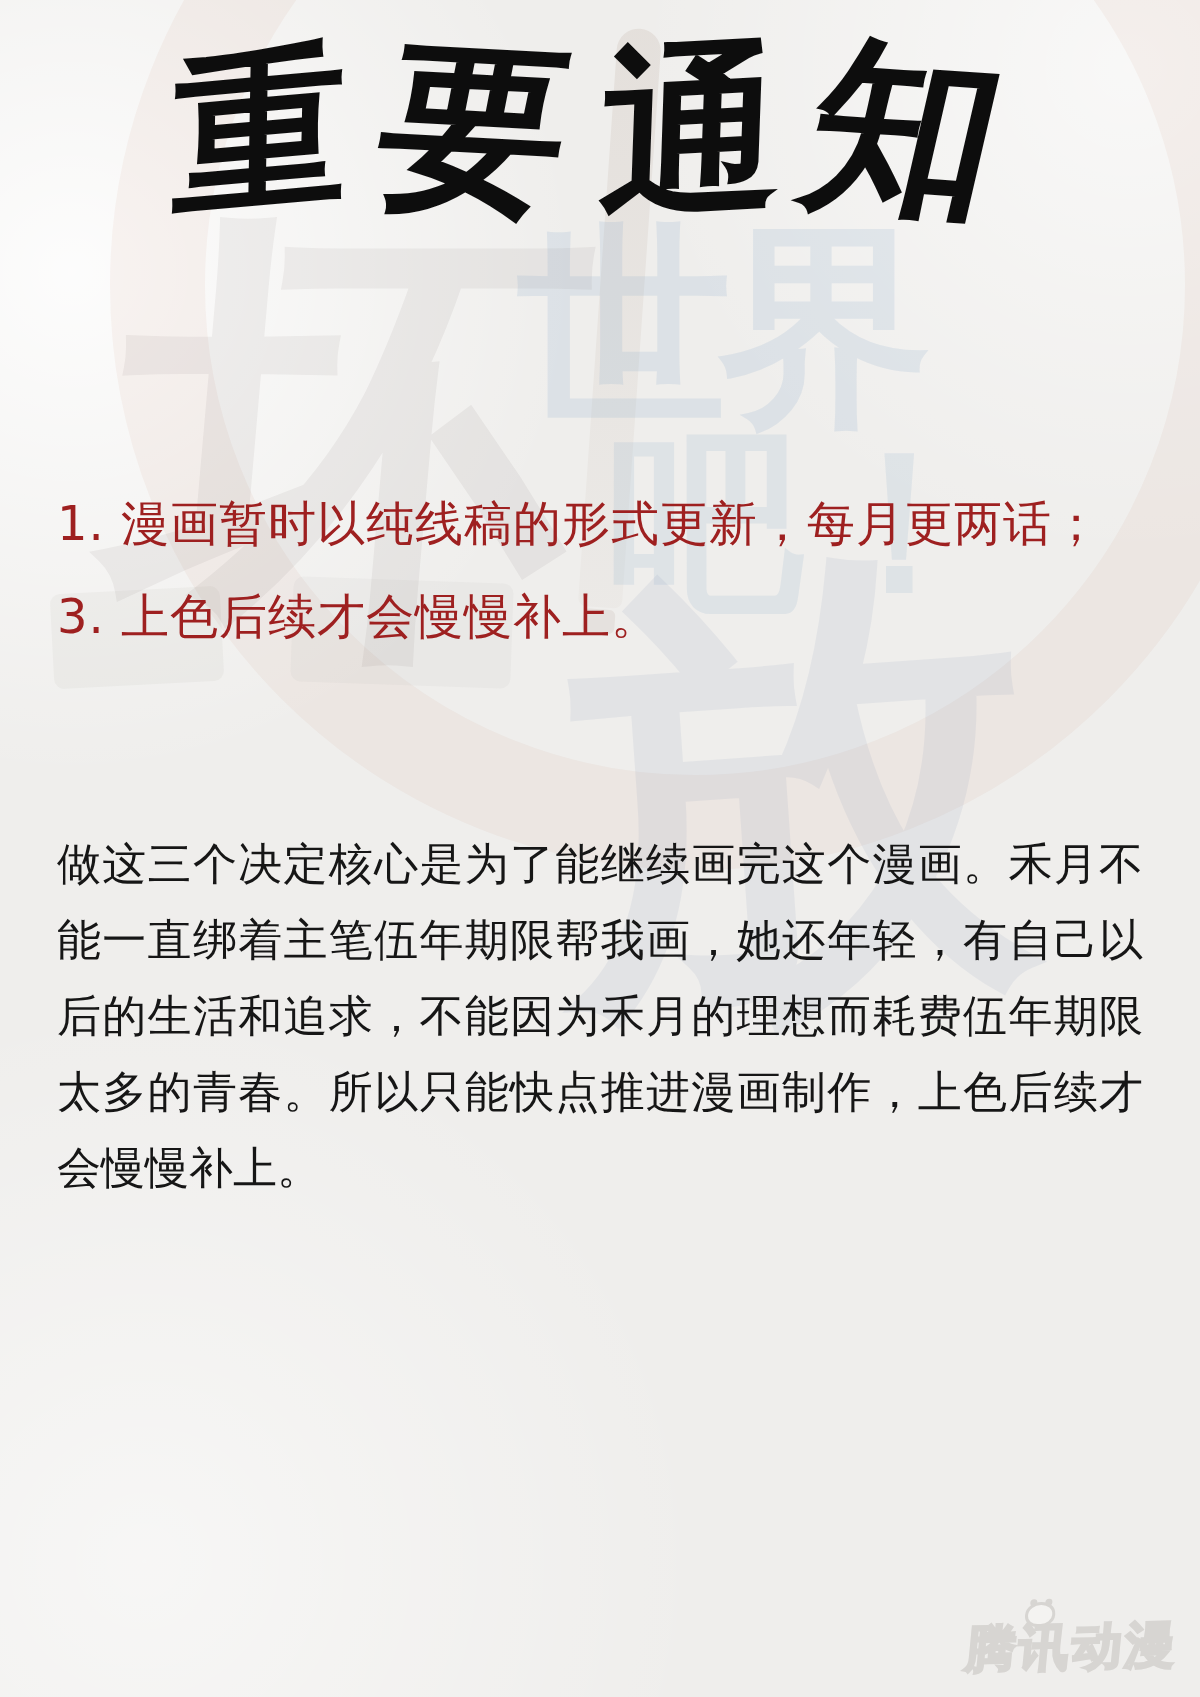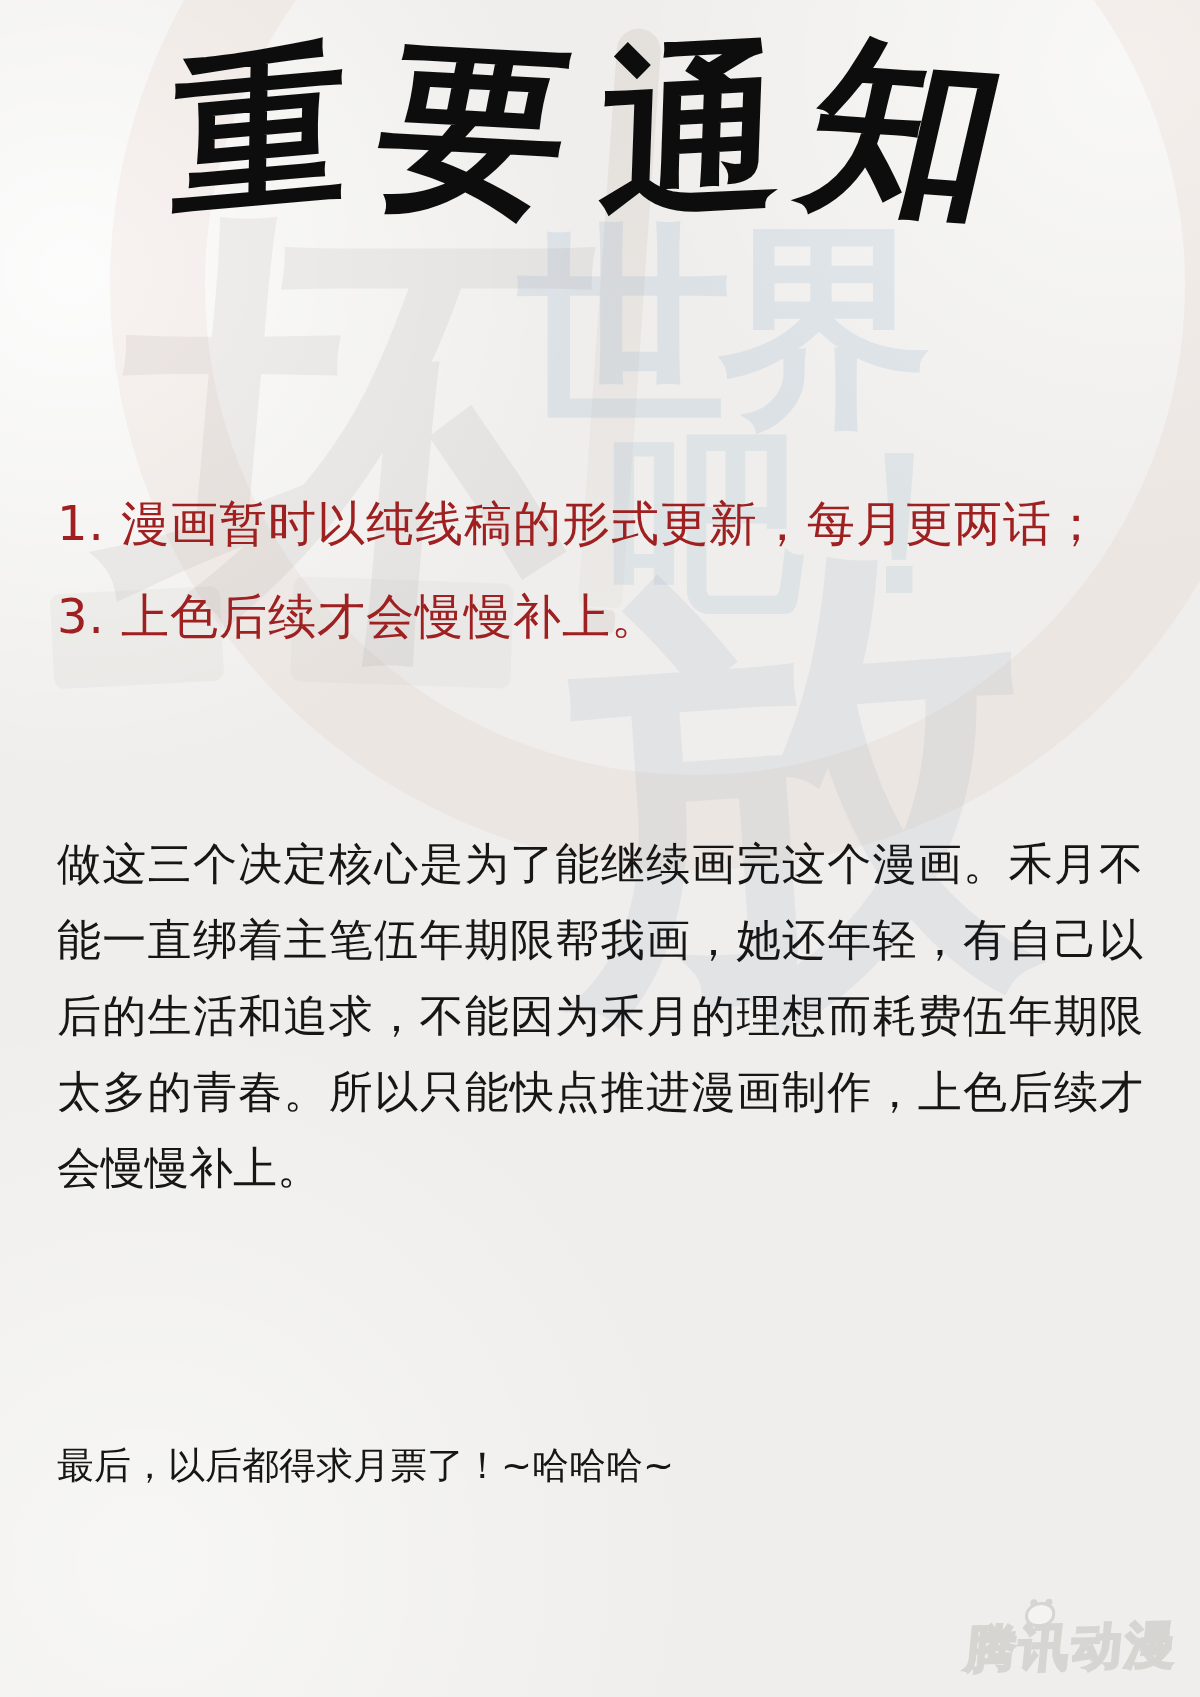--- a/index.html
+++ b/index.html
@@ -141,20 +141,19 @@
   </h1>
 
 
   <ol class="textcol decisions">
     <li>1. 漫画暂时以纯线稿的形式更新，每月更两话；</li>
     <li>3. 上色后续才会慢慢补上。</li>
   </ol>
 
   <p class="textcol para para-reason">做这三个决定核心是为了能继续画完这个漫画。禾月不能一直绑着主笔伍年期限帮我画，她还年轻，有自己以后的生活和追求，不能因为禾月的理想而耗费伍年期限太多的青春。所以只能快点推进漫画制作，上色后续才会慢慢补上。</p>
 
-  <p class="textcol closing">最后，以后都得求月票了！~哈哈哈~</p>
 
   <div class="logo">
     <span class="mascot"></span>
     <span>腾讯动漫</span>
   </div>
 
 </div>
 
 </body></html>

